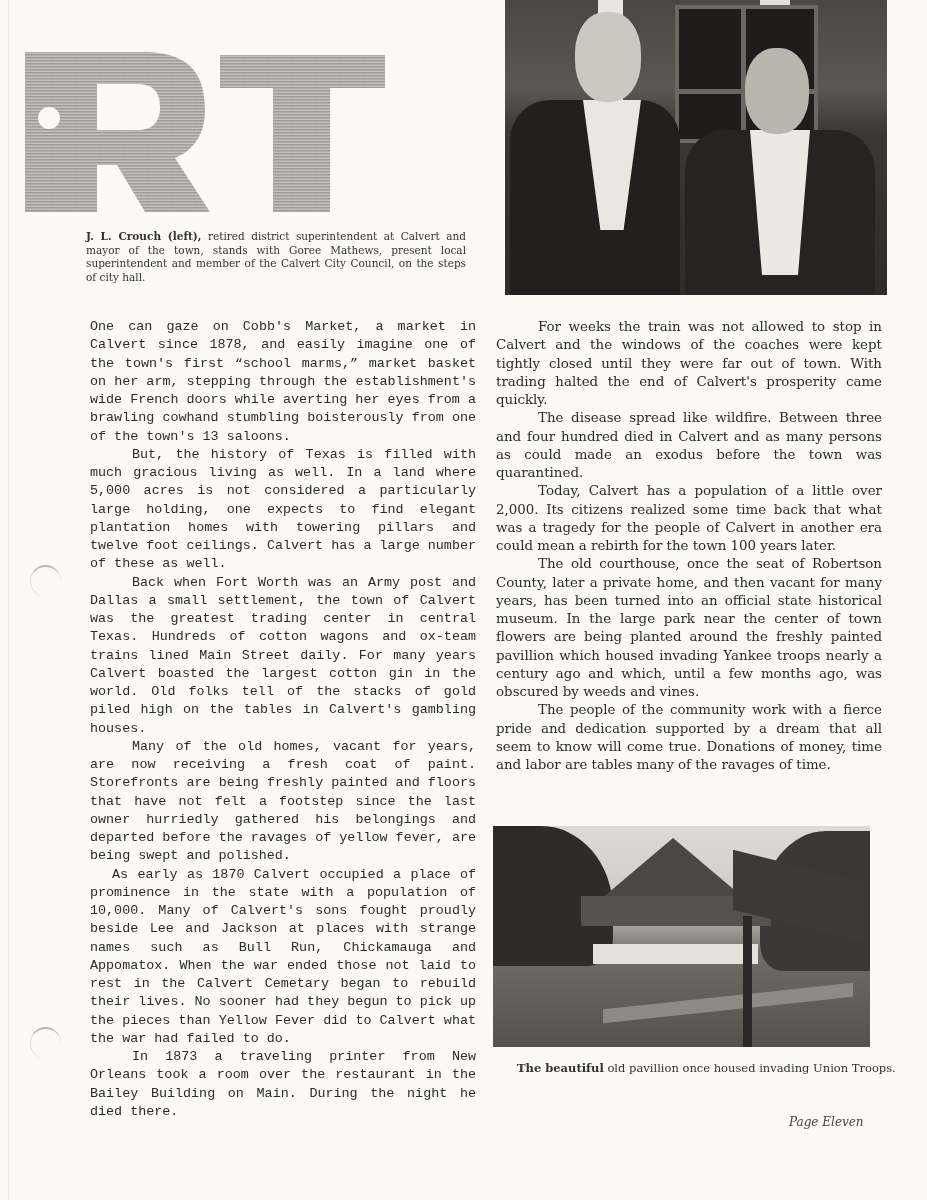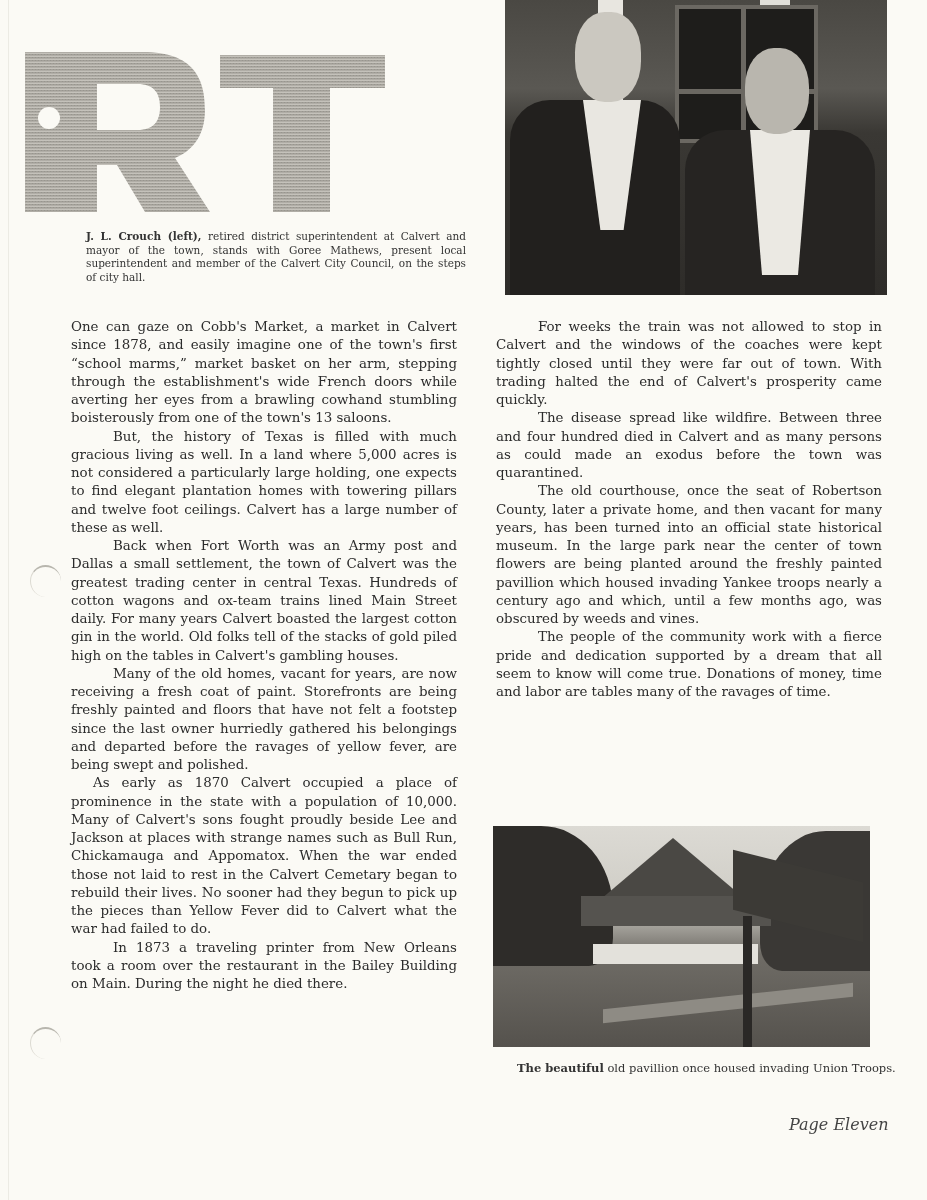--- a/index.html
+++ b/index.html
@@ -36,21 +36,21 @@
   .photo-men .head1 { position:absolute; left:70px; top:12px; width:66px; height:90px; background:#cbc8c0; border-radius:45%; }
   .photo-men .head2 { position:absolute; left:240px; top:48px; width:64px; height:86px; background:#b9b6ae; border-radius:45%; }
   .photo-men .window { position:absolute; left:170px; top:5px; width:135px; height:130px; border:4px solid #6b6862; background:#1e1d1b; }
   .photo-men .window:before { content:""; position:absolute; left:62px; top:0; width:5px; height:100%; background:#6b6862; }
   .photo-men .window:after { content:""; position:absolute; left:0; top:80px; width:100%; height:5px; background:#6b6862; }
 
   .col { position:absolute; font-size:13.4px; line-height:18.25px; text-align:justify; color:#2b2b2b; }
   .col p { margin:0; }
   .col p.ind { text-indent:42px; }
   .col p.ind2 { text-indent:22px; }
-  .col-left { left:71px; top:318px; width:386px; }
+  .col-left { left:90px; top:318px; width:386px;font-family:Liberation Mono, monospace; }
   .col-right { left:496px; top:318px; width:386px; }
 
   .photo-pav {
     position:absolute; left:493px; top:826px; width:377px; height:221px;
     background:linear-gradient(180deg, #dcdad4 0%, #cfcdc6 35%, #6f6c66 58%, #55524d 100%);
     overflow:hidden;
   }
   .photo-pav .trees { position:absolute; left:0; top:0; width:120px; height:140px; background:#2e2c29; border-radius:0 60% 20% 0; }
   .photo-pav .trees2 { position:absolute; right:0; top:5px; width:110px; height:140px; background:#3a3835; border-radius:60% 0 0 20%; }
   .photo-pav .roof { position:absolute; left:95px; top:12px; width:170px; height:72px; background:#4a4844; clip-path:polygon(50% 0,100% 100%,0 100%); }
@@ -59,21 +59,21 @@
   .photo-pav .bench { position:absolute; left:240px; top:40px; width:130px; height:60px; background:#3c3a36; transform:skewY(14deg); }
   .photo-pav .bench-seat { position:absolute; left:110px; top:170px; width:250px; height:14px; background:#8e8b84; transform:skewY(-6deg); }
   .photo-pav .leg { position:absolute; left:250px; top:90px; width:9px; height:131px; background:#2a2826; }
 
   .caption-bottom {
     position:absolute; left:517px; top:1061px; width:380px;
     font-size:11.5px; line-height:15px; text-align:justify; color:#333;
   }
   .caption-bottom b { font-weight:bold; }
 
-  .page-number { position:absolute; left:789px; top:1115px; font-size:16px; font-style:italic; color:#444; }
+  .page-number { position:absolute; left:789px; top:1115px; font-size:12px; font-style:italic; color:#444; }
 </style>
 </head>
 <body>
 
 <div class="edge-line"></div>
 <div class="hole" style="top:565px;"></div>
 <div class="hole" style="top:1027px;"></div>
 
 <svg class="rt" viewBox="0 0 360 162" aria-label="Calvert street scene visible through large letters R and T">
   <defs>
@@ -118,20 +118,21 @@
   <p class="ind">But, the history of Texas is filled with much gracious living as well. In a land where 5,000 acres is not considered a particularly large holding, one expects to find elegant plantation homes with towering pillars and twelve foot ceilings. Calvert has a large number of these as well.</p>
   <p class="ind">Back when Fort Worth was an Army post and Dallas a small settlement, the town of Calvert was the greatest trading center in central Texas. Hundreds of cotton wagons and ox-team trains lined Main Street daily. For many years Calvert boasted the largest cotton gin in the world. Old folks tell of the stacks of gold piled high on the tables in Calvert's gambling houses.</p>
   <p class="ind">Many of the old homes, vacant for years, are now receiving a fresh coat of paint. Storefronts are being freshly painted and floors that have not felt a footstep since the last owner hurriedly gathered his belongings and departed before the ravages of yellow fever, are being swept and polished.</p>
   <p class="ind2">As early as 1870 Calvert occupied a place of prominence in the state with a population of 10,000. Many of Calvert's sons fought proudly beside Lee and Jackson at places with strange names such as Bull Run, Chickamauga and Appomatox. When the war ended those not laid to rest in the Calvert Cemetary began to rebuild their lives. No sooner had they begun to pick up the pieces than Yellow Fever did to Calvert what the war had failed to do.</p>
   <p class="ind">In 1873 a traveling printer from New Orleans took a room over the restaurant in the Bailey Building on Main. During the night he died there.</p>
 </div>
 
 <div class="col col-right">
   <p class="ind">For weeks the train was not allowed to stop in Calvert and the windows of the coaches were kept tightly closed until they were far out of town. With trading halted the end of Calvert's prosperity came quickly.</p>
   <p class="ind">The disease spread like wildfire. Between three and four hundred died in Calvert and as many persons as could made an exodus before the town was quarantined.</p>
+  <p class="ind">Today, Calvert has a population of a little over 2,000. Its citizens realized some time back that what was a tragedy for the people of Calvert in another era could mean a rebirth for the town 100 years later.</p>
   <p class="ind">The old courthouse, once the seat of Robertson County, later a private home, and then vacant for many years, has been turned into an official state historical museum. In the large park near the center of town flowers are being planted around the freshly painted pavillion which housed invading Yankee troops nearly a century ago and which, until a few months ago, was obscured by weeds and vines.</p>
   <p class="ind">The people of the community work with a fierce pride and dedication supported by a dream that all seem to know will come true. Donations of money, time and labor are tables many of the ravages of time.</p>
 </div>
 
 <div class="photo-pav" aria-label="Old pavillion in a park with a wooden bench in the foreground">
   <div class="trees"></div>
   <div class="trees2"></div>
   <div class="roof"></div>
   <div class="roof2"></div>
   <div class="base"></div>

